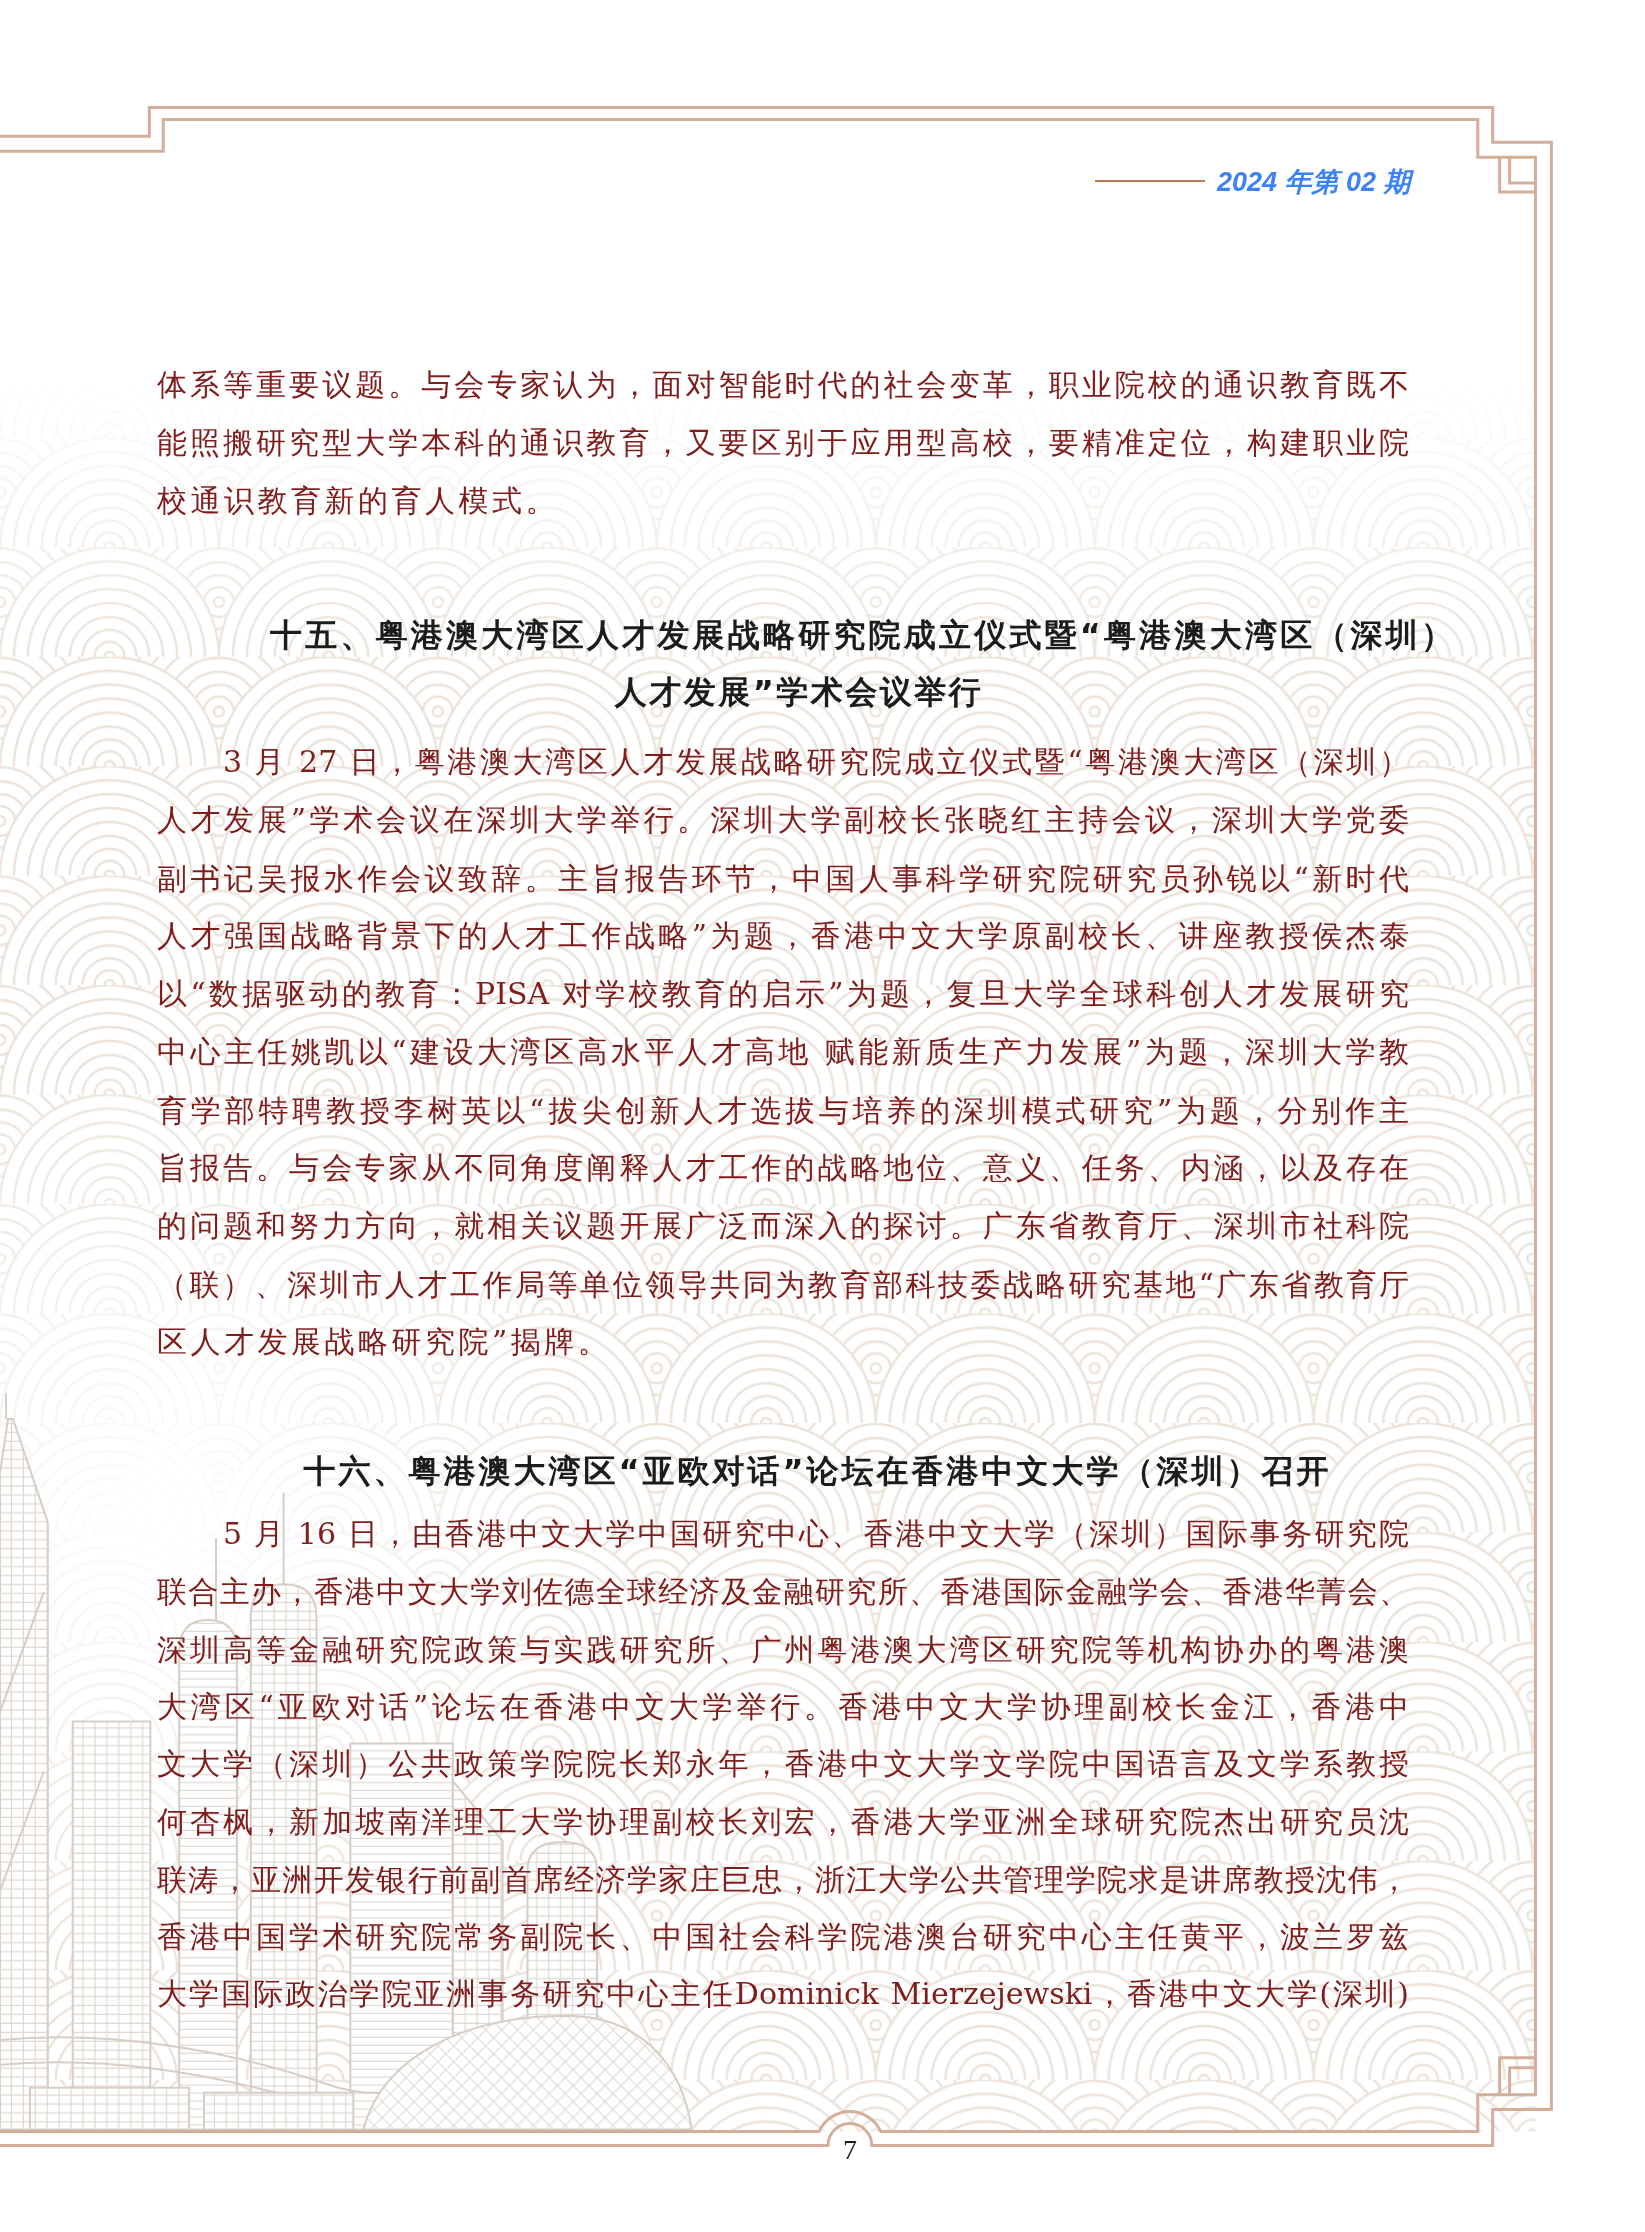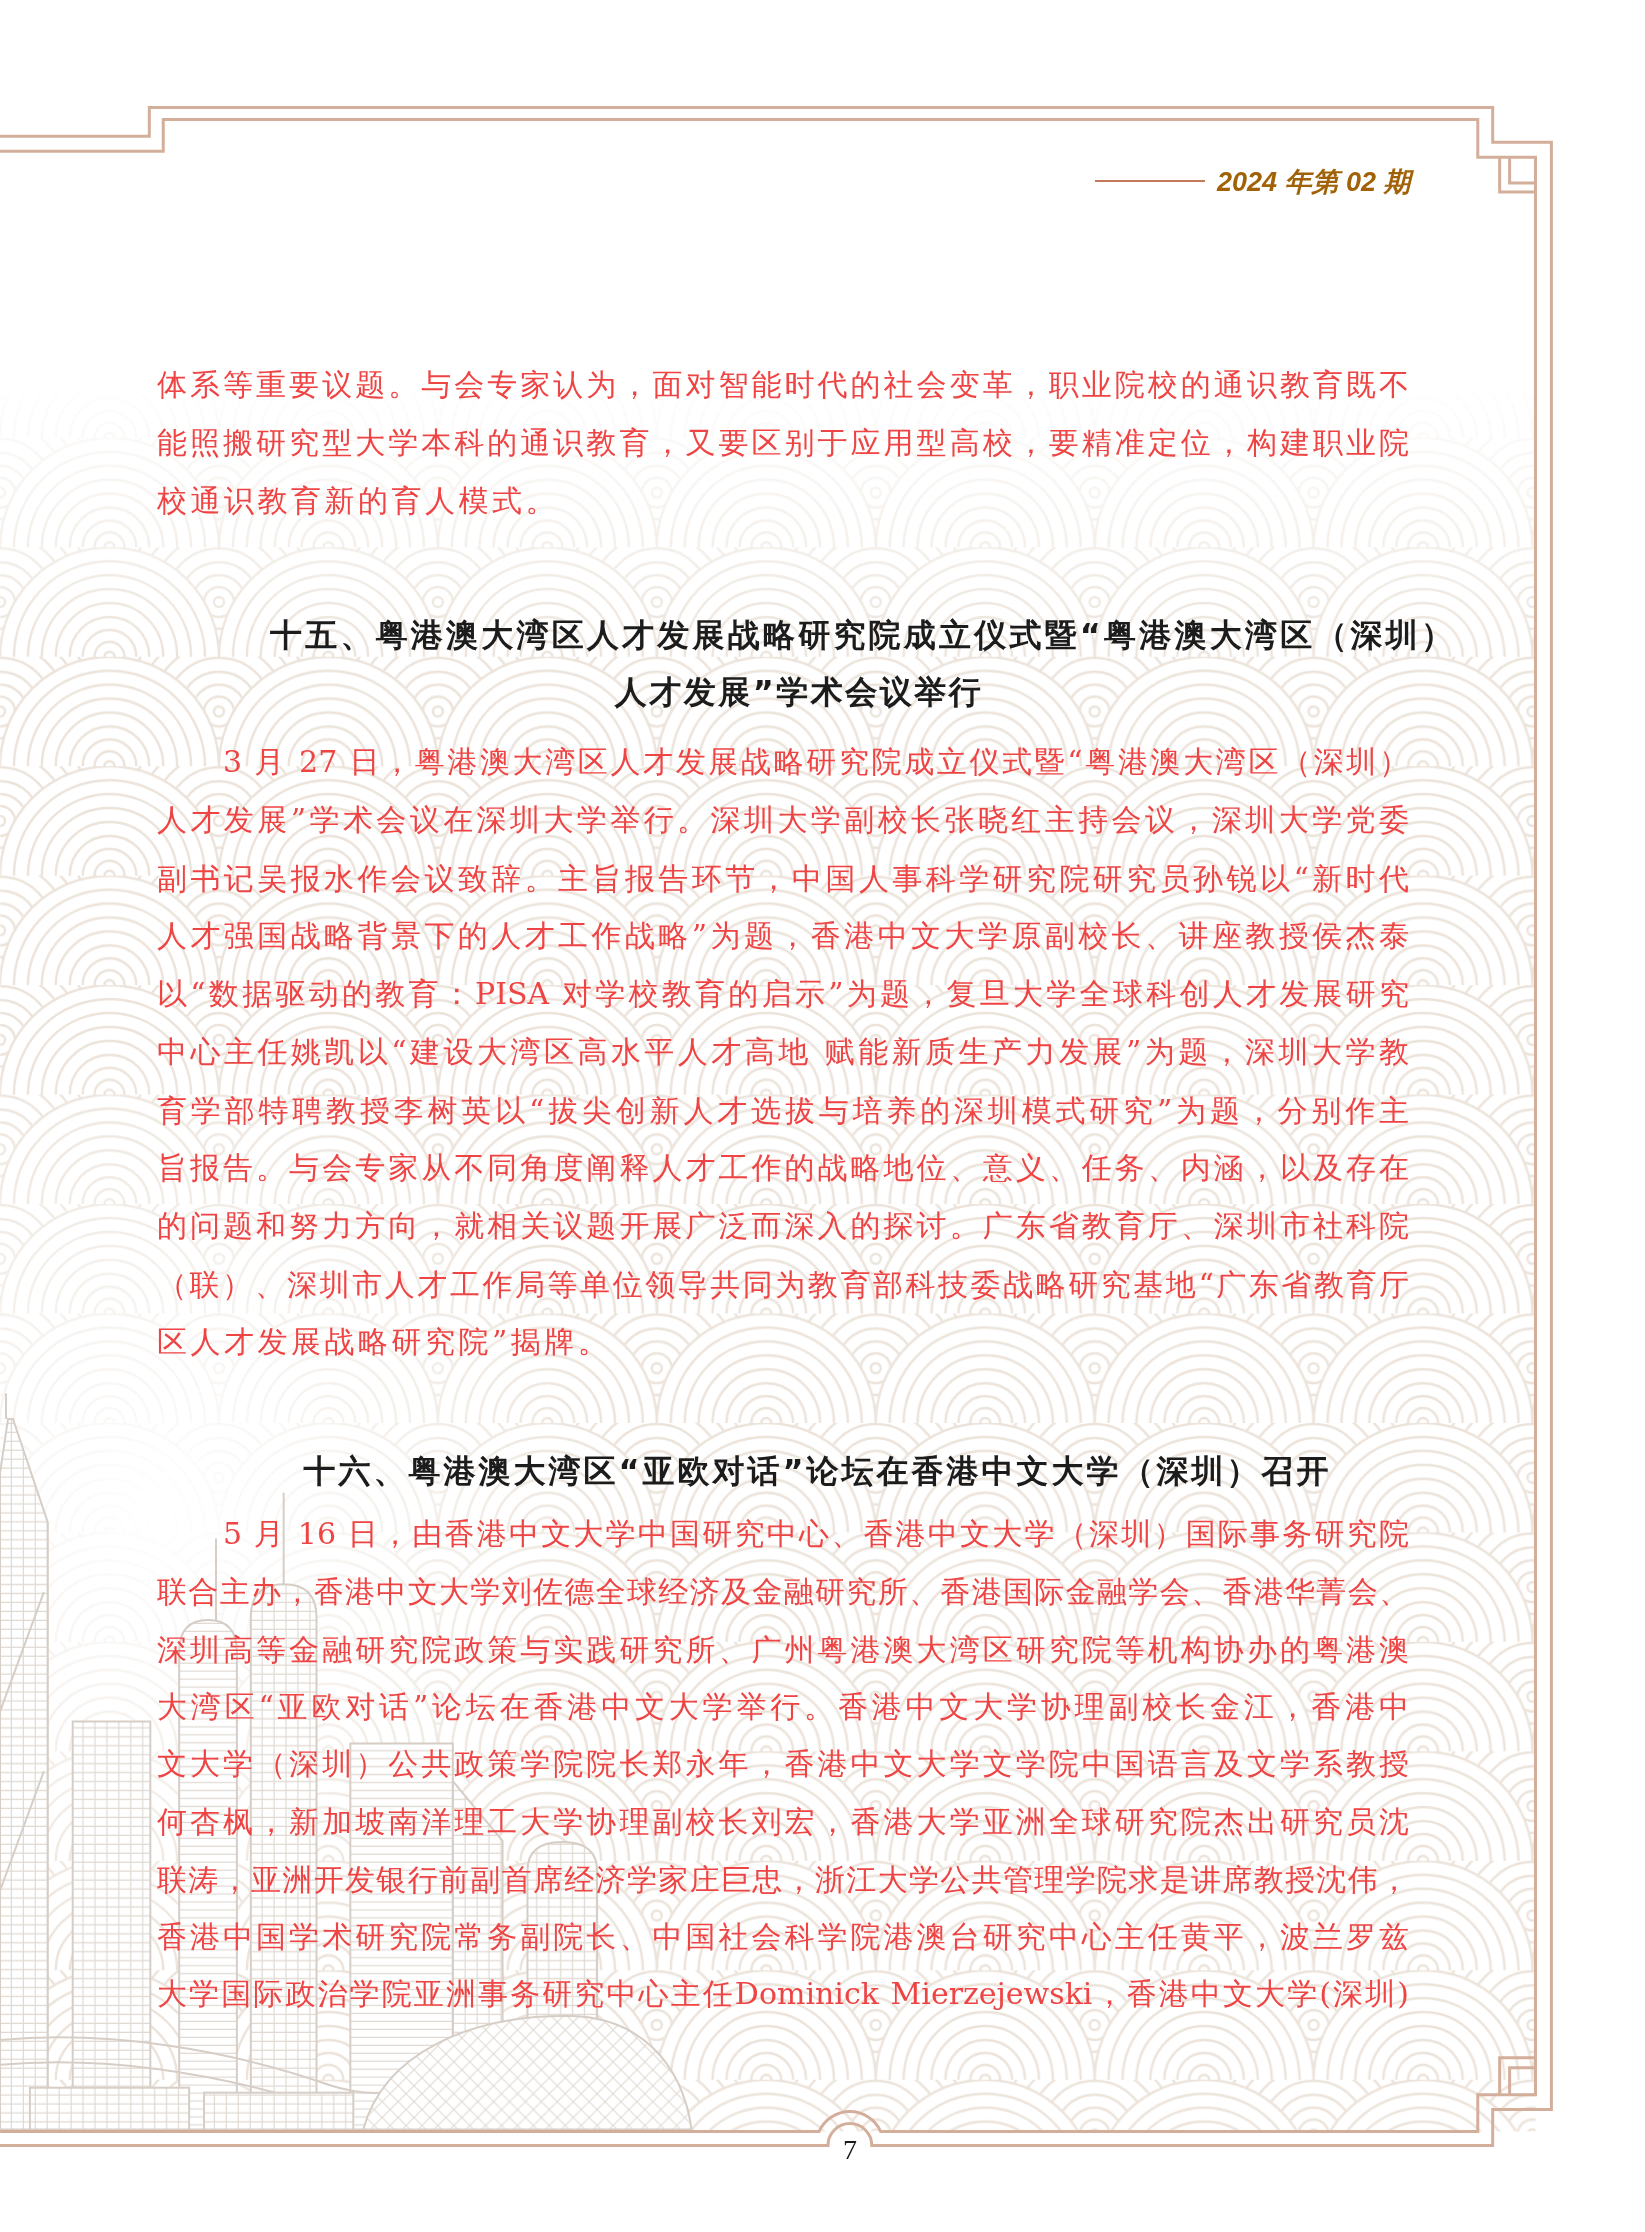--- a/index.html
+++ b/index.html
@@ -1,23 +1,23 @@
 <!DOCTYPE html>
 <html><head>
 <meta charset="utf-8">
 <style>
   html, body { margin: 0; padding: 0; background: #ffffff; }
   body { width: 1646px; height: 2233px; position: relative; overflow: hidden; }
   .layer { position: absolute; left: 0; top: 0; width: 1646px; height: 2233px; }
   .issue-rule { position: absolute; left: 1095px; top: 180px; width: 110px; height: 2px; background: #c27b58; }
   .issue-label { position: absolute; left: 1217px; top: 164px; height: 36px; line-height: 36px;
     font-family: "Liberation Sans", "DejaVu Sans", sans-serif; font-size: 27px; font-weight: bold;
-    font-style: italic; color: #a16207; white-space: nowrap; }
+    font-style: italic; color: #3b82f6; white-space: nowrap; }
   .line { position: absolute; height: 58px; line-height: 58px;
-    font-family: "DejaVu Serif", "Liberation Serif", serif; font-size: 30px; color: #ef4444; }
+    font-family: "DejaVu Serif", "Liberation Serif", serif; font-size: 30px; color: #7f1d1d; }
   .full { left: 157px; width: 1252px; text-align: justify; text-align-last: justify; text-justify: inter-character; }
   .indent { left: 223px; width: 1186px; text-align: justify; text-align-last: justify; text-justify: inter-character; }
   .last { left: 157px; width: 1252px; text-align: left; letter-spacing: 3.5px; }
   .heading { font-family: "DejaVu Sans", "Liberation Sans", sans-serif; font-size: 32px; font-weight: bold; color: #1c1c1c; }
   .h-indent-j { left: 226px; width: 1183px; text-align: justify; text-align-last: justify; text-justify: inter-character; margin-left: 44px; }
   .h-indent-l { left: 226px; width: 1183px; text-align: center; letter-spacing: 3px; }
   .h-last { left: 173px; width: 1252px; text-align: center; letter-spacing: 2.5px; }
   .page-number { position: absolute; left: 820px; width: 60px; top: 2133px; height: 34px; line-height: 34px;
     text-align: center; font-family: "Liberation Serif", "DejaVu Serif", serif; font-size: 28px; color: #1a1a1a; }
 </style>

